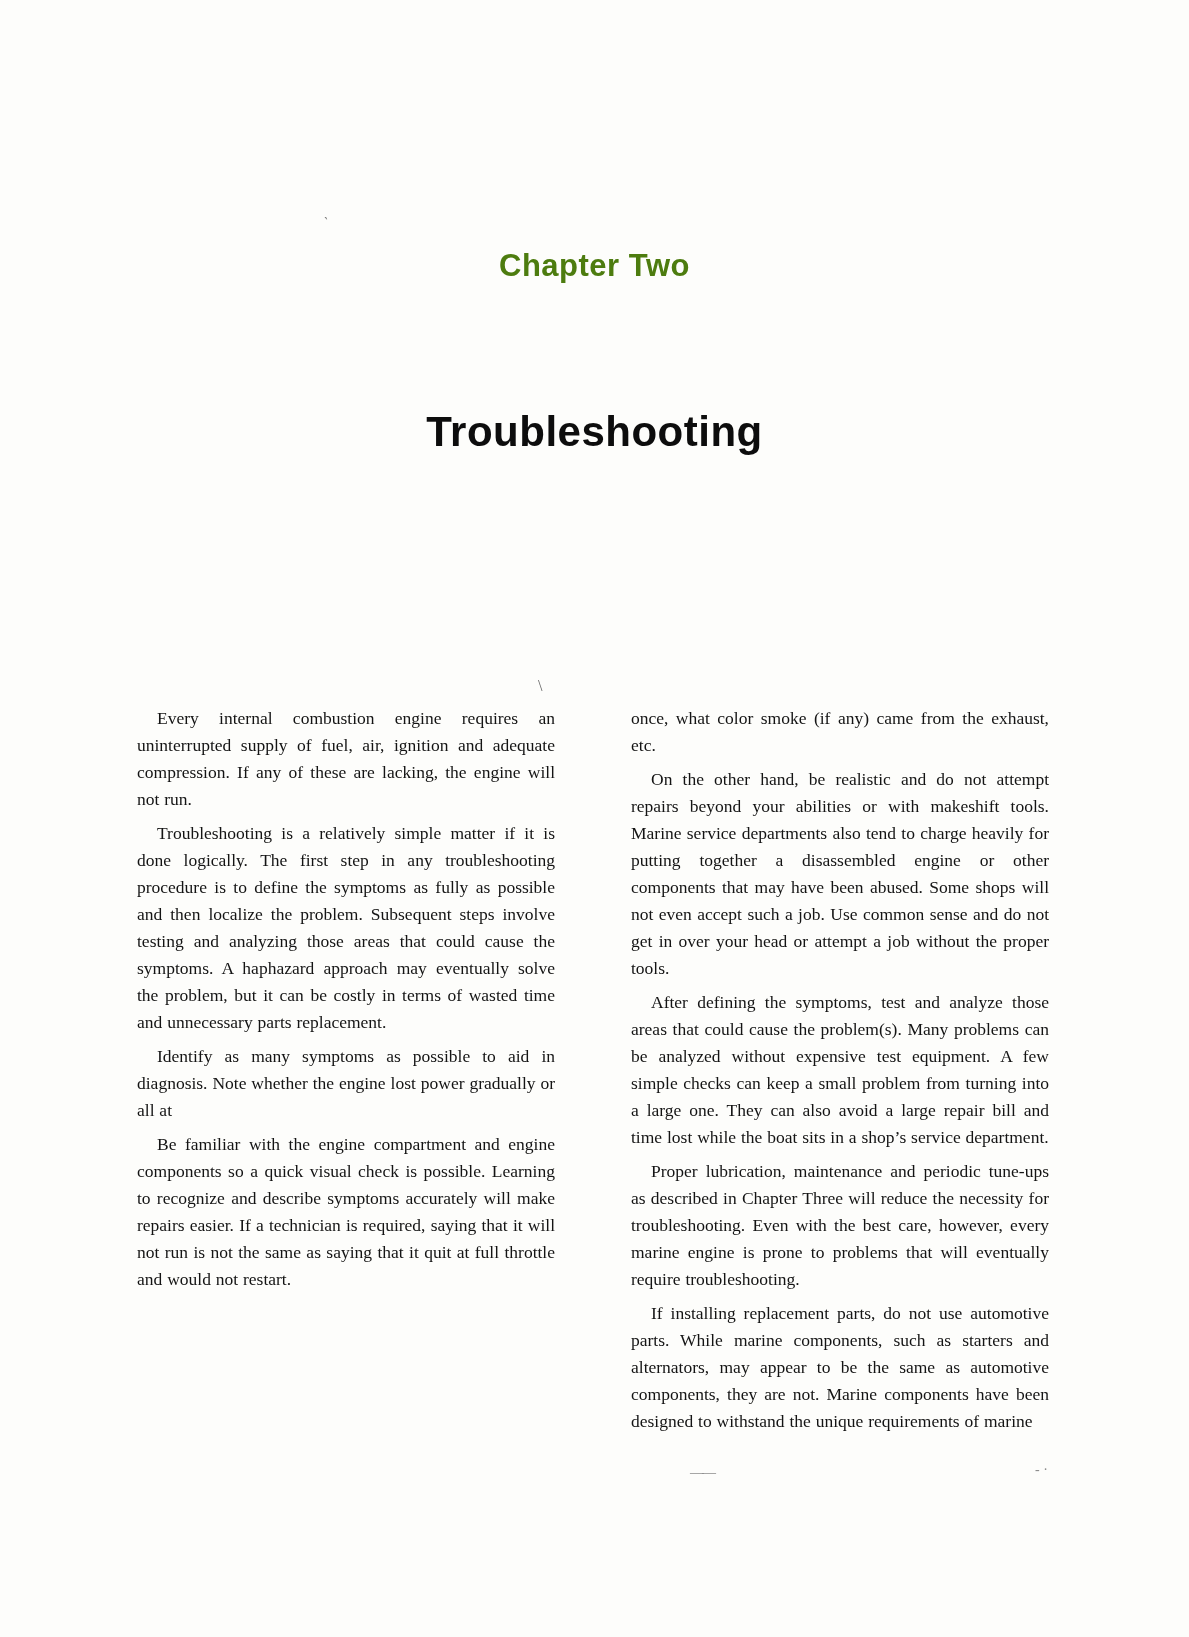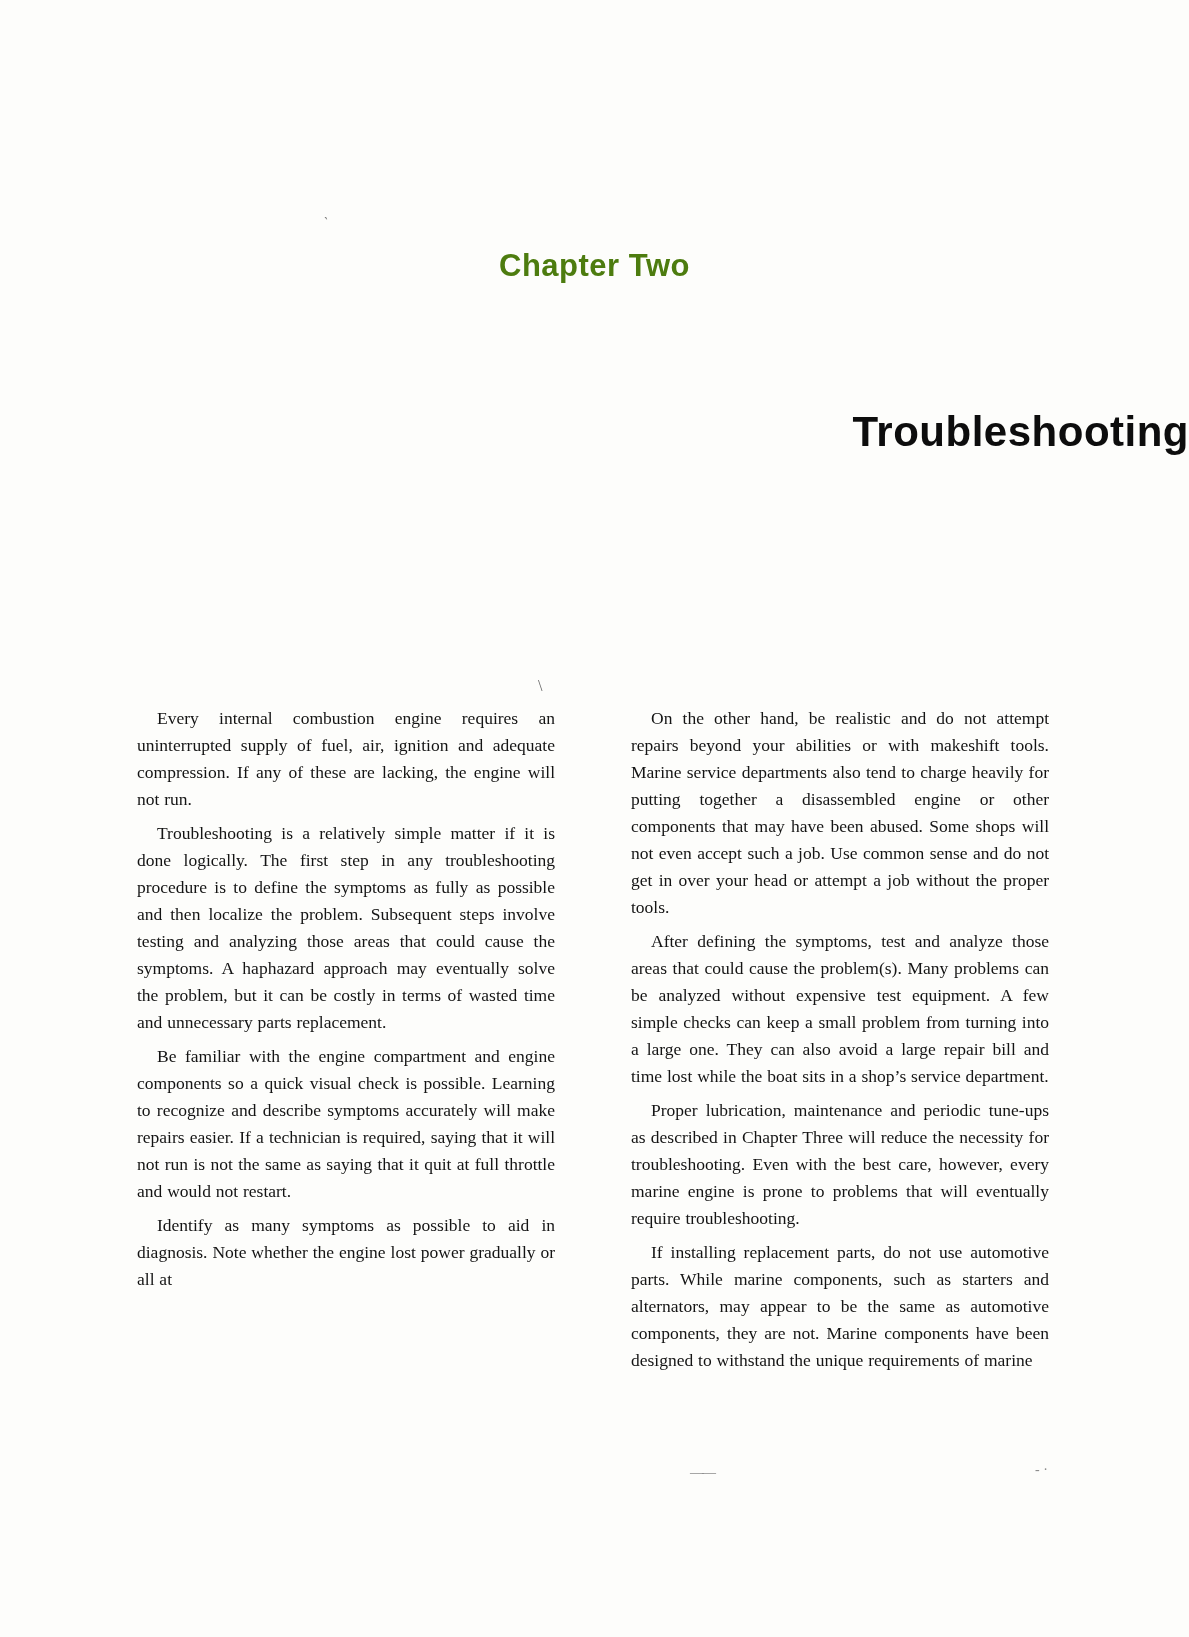--- a/index.html
+++ b/index.html
@@ -29,21 +29,21 @@
     font-weight: bold;
     font-size: 31px;
     letter-spacing: 0.5px;
     color: #4d7c0f;
   }
   .page-title {
     position: absolute;
     top: 408px;
     left: 0;
     width: 1189px;
-    text-align: right;
+    text-align: center;
     font-family: "Liberation Sans", sans-serif;
     font-weight: bold;
     font-size: 42px;
     letter-spacing: 0.5px;
     color: #0d0d0d;
   }
   .columns {
     position: absolute;
     top: 705px;
     left: 137px;
@@ -86,25 +86,26 @@
 
   <div class="chapter-label">Chapter Two</div>
 
   <div class="page-title">Troubleshooting</div>
 
   <div class="columns">
 
     <div class="column">
       <p>Every internal combustion engine requires an uninterrupted supply of fuel, air, ignition and adequate compression. If any of these are lacking, the engine will not run.</p>
       <p>Troubleshooting is a relatively simple matter if it is done logically. The first step in any troubleshooting procedure is to define the symptoms as fully as possible and then localize the problem. Subsequent steps involve testing and analyzing those areas that could cause the symptoms. A haphazard approach may eventually solve the problem, but it can be costly in terms of wasted time and unnecessary parts replacement.</p>
+      <p>Identify as many symptoms as possible to aid in diagnosis. Note whether the engine lost power gradually or all at</p>
       <p>Be familiar with the engine compartment and engine components so a quick visual check is possible. Learning to recognize and describe symptoms accurately will make repairs easier. If a technician is required, saying that it will not run is not the same as saying that it quit at full throttle and would not restart.</p>
-      <p>Identify as many symptoms as possible to aid in diagnosis. Note whether the engine lost power gradually or all at</p>
     </div>
 
     <div class="column">
+      <p class="no-indent">once, what color smoke (if any) came from the exhaust, etc.</p>
       <p>On the other hand, be realistic and do not attempt repairs beyond your abilities or with makeshift tools. Marine service departments also tend to charge heavily for putting together a disassembled engine or other components that may have been abused. Some shops will not even accept such a job. Use common sense and do not get in over your head or attempt a job without the proper tools.</p>
       <p>After defining the symptoms, test and analyze those areas that could cause the problem(s). Many problems can be analyzed without expensive test equipment. A few simple checks can keep a small problem from turning into a large one. They can also avoid a large repair bill and time lost while the boat sits in a shop’s service department.</p>
       <p>Proper lubrication, maintenance and periodic tune-ups as described in Chapter Three will reduce the necessity for troubleshooting. Even with the best care, however, every marine engine is prone to problems that will eventually require troubleshooting.</p>
       <p>If installing replacement parts, do not use automotive parts. While marine components, such as starters and alternators, may appear to be the same as automotive components, they are not. Marine components have been designed to withstand the unique requirements of marine</p>
     </div>
 
   </div>
 
   <span class="artifact art-0">`</span>
   <span class="artifact art-1">\</span>

